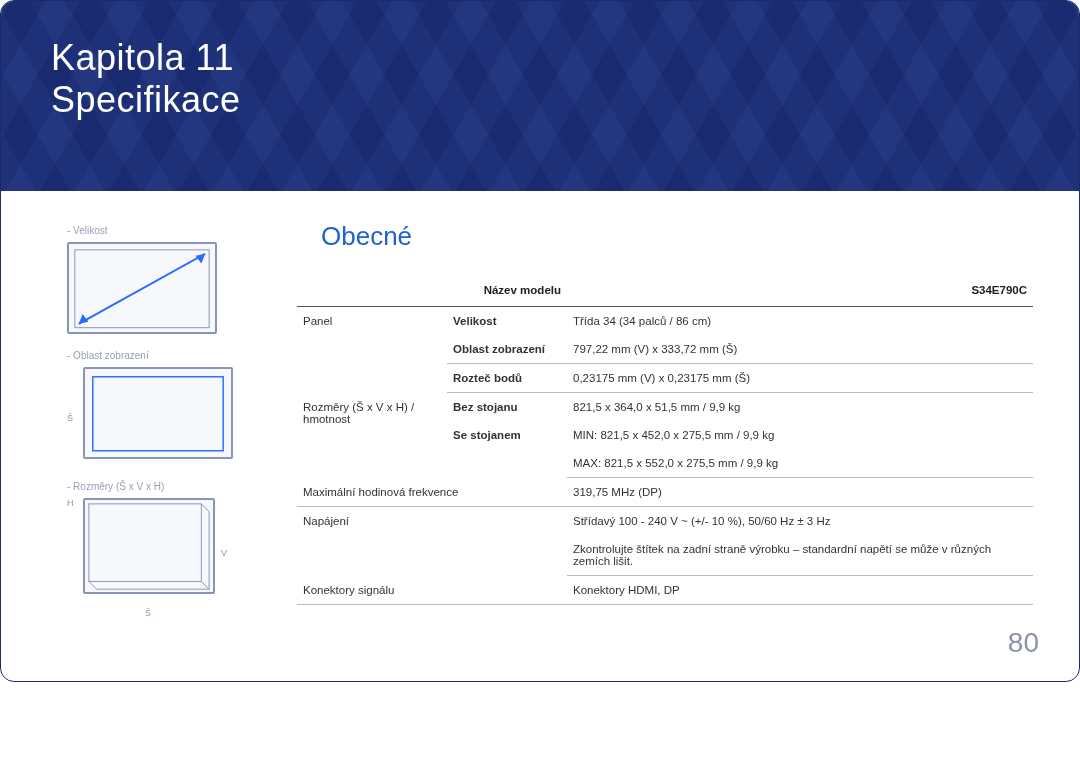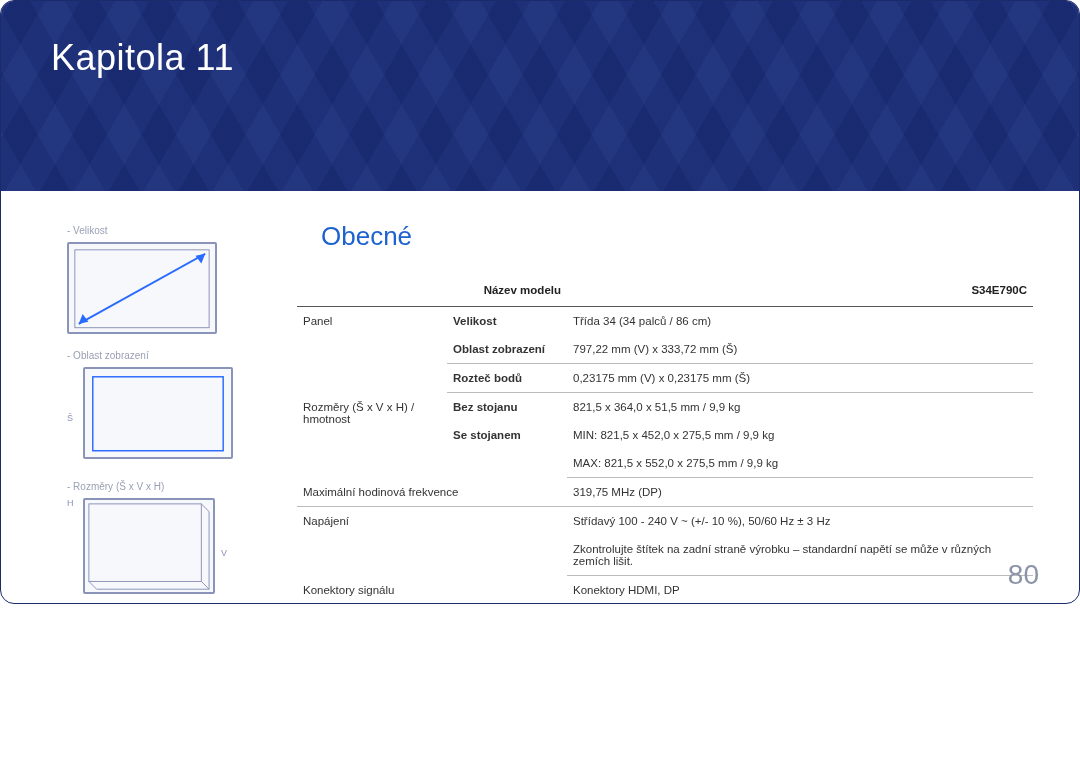--- a/index.html
+++ b/index.html
@@ -1,20 +1,20 @@
 <!DOCTYPE html>
 <html><head>
 <meta charset="utf-8">
 <style>
   * { box-sizing: border-box; margin: 0; padding: 0; }
   html, body { width: 1080px; height: 763px; font-family: "Segoe UI", "Helvetica Neue", Arial, sans-serif; background: #fff; color: #333; }
   .page {
     position: relative;
     width: 1080px;
-    height: 604px;
+    height: 682px;
     border: 1px solid #1a2a6b;
     border-radius: 14px;
     overflow: hidden;
     background: #fff;
   }
   .hero {
     width: 100%;
     height: 190px;
     background: #1b2e7a;
     background-image:
@@ -53,34 +53,35 @@
   table.spec th { text-align: right; font-weight: 700; color: #222; padding: 10px 6px; }
   table.spec td { text-align: left; padding: 8px 6px; color: #333; vertical-align: top; }
   table.spec td.k1 { width: 150px; font-weight: 400; }
   table.spec td.k2 { width: 120px; font-weight: 700; }
   table.spec tr.hr td, table.spec tr.hr th { border-bottom: 1px solid #555; }
   table.spec tr.sep td { border-bottom: 1px solid #bbb; }
   .model { color: #d23a2a; font-weight: 700; }
   .pagenum {
     position: absolute;
     right: 40px;
-    bottom: 12px;
+    bottom: 22px;
     font-size: 28px;
     color: #8b93a6;
     font-weight: 300;
     margin-left: 40px;
   }
 </style>
 </head>
 <body>
 
 <div class="page">
 
   <div class="hero">
     <div class="chapter">Kapitola 11</div>
+    <div class="title">Specifikace</div>
   </div>
 
   <div class="body">
 
     <div class="side">
       <div class="lbl">Velikost</div>
       <div class="fig f1">
         <svg viewBox="0 0 150 92">
           <rect x="6" y="6" width="138" height="80" fill="none" stroke="#8a93b8" stroke-width="1"></rect>
           <line x1="10" y1="82" x2="140" y2="10" stroke="#2a6bff" stroke-width="2"></line>

